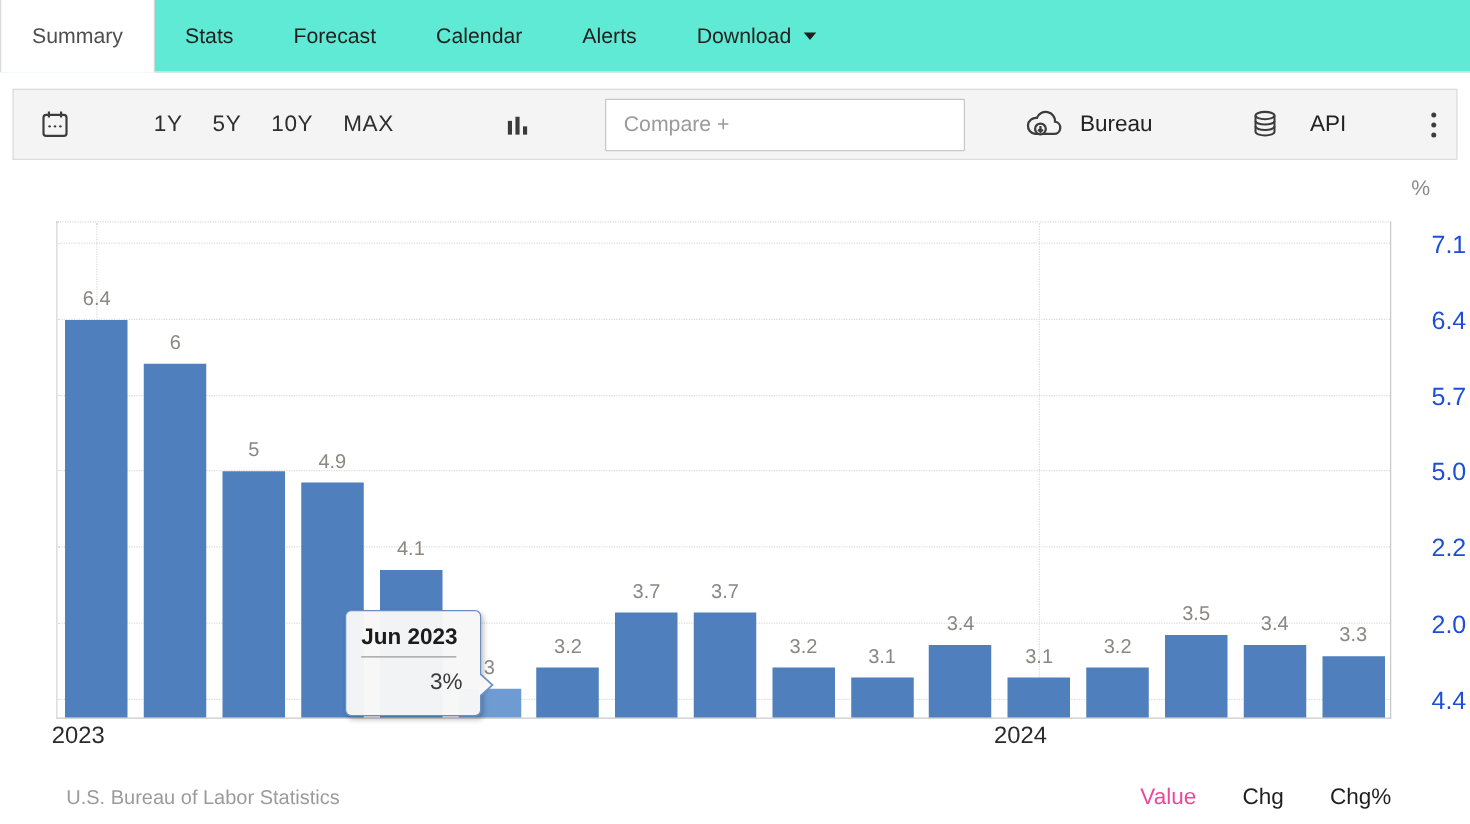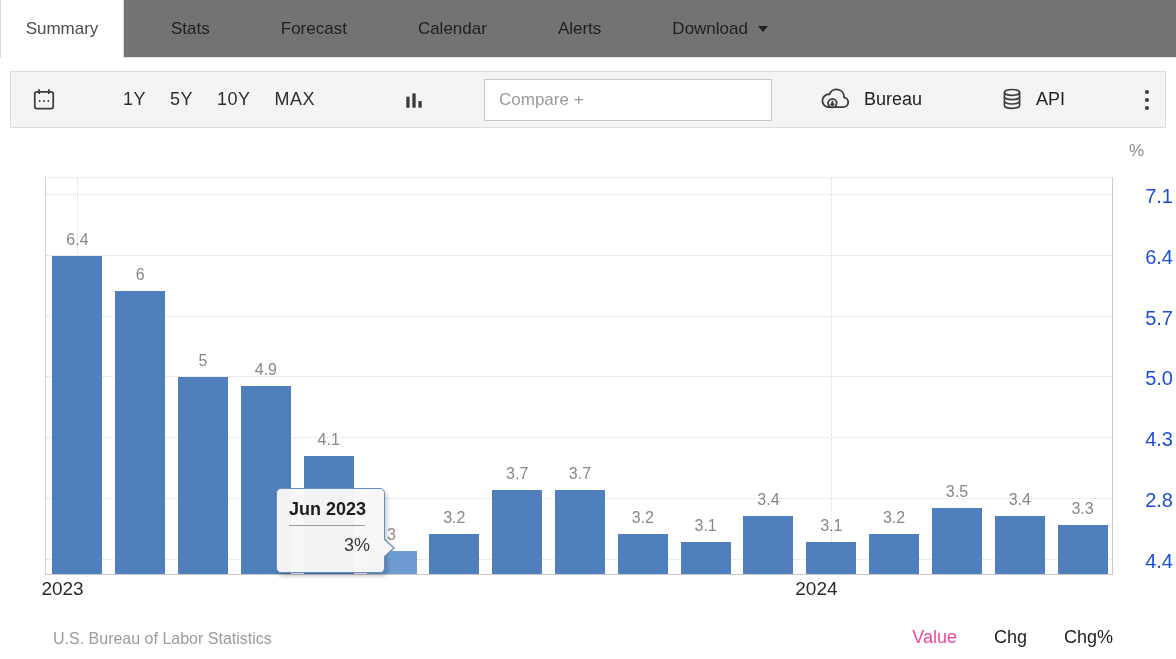--- a/index.html
+++ b/index.html
@@ -1,21 +1,21 @@
 <!DOCTYPE html>
 <html><head>
 <meta charset="utf-8">
 <style>
   * { margin:0; padding:0; box-sizing:border-box; }
   html,body { background:#fff; }
   body { font-family:"Liberation Sans", sans-serif; }
   #app { position:relative; width:1176px; height:659px; background:#fff; overflow:hidden; }
 
   
-  .tabbar { position:absolute; left:0; top:0; width:1176px; height:58px; background:#737373; border-bottom:1px solid #e2e2e2; display:flex; align-items:stretch;gap:23px; }
+  .tabbar { position:absolute; left:0; top:0; width:1176px; height:58px; background:#5eead4; border-bottom:1px solid #e2e2e2; display:flex; align-items:stretch; }
   .tab { display:flex; align-items:center; padding:0 24px; font-size:17px; color:#1f1f1f; cursor:pointer; }
   .tab.active { width:124px; justify-content:center; padding:0; background:#fff; border:1px solid #d9d9d9; border-bottom:1px solid #fff; margin-bottom:-1px; color:#4e4e4e; border-top:none; }
   .caret-down { display:inline-block; width:0; height:0; border-left:5px solid transparent; border-right:5px solid transparent; border-top:6px solid #1f1f1f; margin-left:10px; }
 
   
   .toolbar { position:absolute; left:10px; top:71px; width:1156px; height:57px; background:#f4f4f4; border:1px solid #dcdcdc; }
   .toolbar .tb-abs { position:absolute; top:0; height:100%; display:flex; align-items:center; }
   .icon-btn { cursor:pointer; display:flex; align-items:center; }
   .ranges { left:112px; gap:24px; }
   .range-btn { font-size:18px; color:#2e2e2e; letter-spacing:.5px; cursor:pointer; }
@@ -118,21 +118,21 @@
     <div class="tb-abs icon-btn" style="left:808px;">
       <svg class="oicon" width="34" height="26" viewBox="0 0 26 20" fill="none" stroke="#3c3c3c" stroke-width="1.4">
         <path d="M7 15.5 h11.5 a3.8 3.8 0 0 0 .7 -7.55 A5.8 5.8 0 0 0 8 5.6 A4.7 4.7 0 0 0 7 15.5 Z"></path>
         <circle cx="10.2" cy="12.4" r="3.3" fill="#f4f4f4"></circle>
         <line x1="10.2" y1="10.6" x2="10.2" y2="13.9"></line>
         <path d="M8.8 12.7 l1.4 1.5 1.4 -1.5" fill="none"></path>
       </svg>
       <span class="tb-label">Bureau</span>
     </div>
 
-    <div class="tb-abs icon-btn" style="left:988px;">
+    <div class="tb-abs icon-btn" style="left:988px;gap:12px;">
       <svg class="oicon" width="26" height="28" viewBox="0 0 24 24" fill="none" stroke="#3c3c3c" stroke-width="1.5">
         <ellipse cx="12" cy="5" rx="7" ry="2.7"></ellipse>
         <path d="M5 5 v12 c0 1.5 3.1 2.7 7 2.7 s7 -1.2 7 -2.7 V5"></path>
         <path d="M5 9 c0 1.5 3.1 2.7 7 2.7 s7 -1.2 7 -2.7"></path>
         <path d="M5 13 c0 1.5 3.1 2.7 7 2.7 s7 -1.2 7 -2.7"></path>
       </svg>
       <span class="tb-label">API</span>
     </div>
 
     <div class="tb-abs kebab">
@@ -186,22 +186,22 @@
       <div class="bar" style="left: 948.765px; height: 57.722px; background: rgb(79, 127, 188);"></div>
       <div class="bar-label" style="left: 942.353px; width: 62.8235px; bottom: 64.722px;">3.4</div>
       <div class="bar" style="left: 1011.59px; height: 49.042px; background: rgb(79, 127, 188);"></div>
       <div class="bar-label" style="left: 1005.18px; width: 62.8235px; bottom: 56.042px;">3.3</div>
     </div>
   <div id="yticks">
       <div class="ytick" style="top: 185.118px;">7.1</div>
       <div class="ytick" style="top: 245.878px;">6.4</div>
       <div class="ytick" style="top: 306.638px;">5.7</div>
       <div class="ytick" style="top: 367.398px;">5.0</div>
-      <div class="ytick" style="top: 428.158px;">4.3</div>
-      <div class="ytick" style="top: 488.918px;">2.8</div>
+      <div class="ytick" style="top: 428.158px;">2.2</div>
+      <div class="ytick" style="top: 488.918px;">2.0</div>
       <div class="ytick" style="top: 549.678px;">4.4</div>
     </div>
   <div id="yearlabels">
       <div class="year-label" style="left: 41.4118px;">2023</div>
       <div class="year-label" style="left: 795.294px;">2024</div>
     </div>
 
   <div class="tooltip">
     <div class="tt-title">Jun 2023</div>
     <div class="tt-sep"></div>

